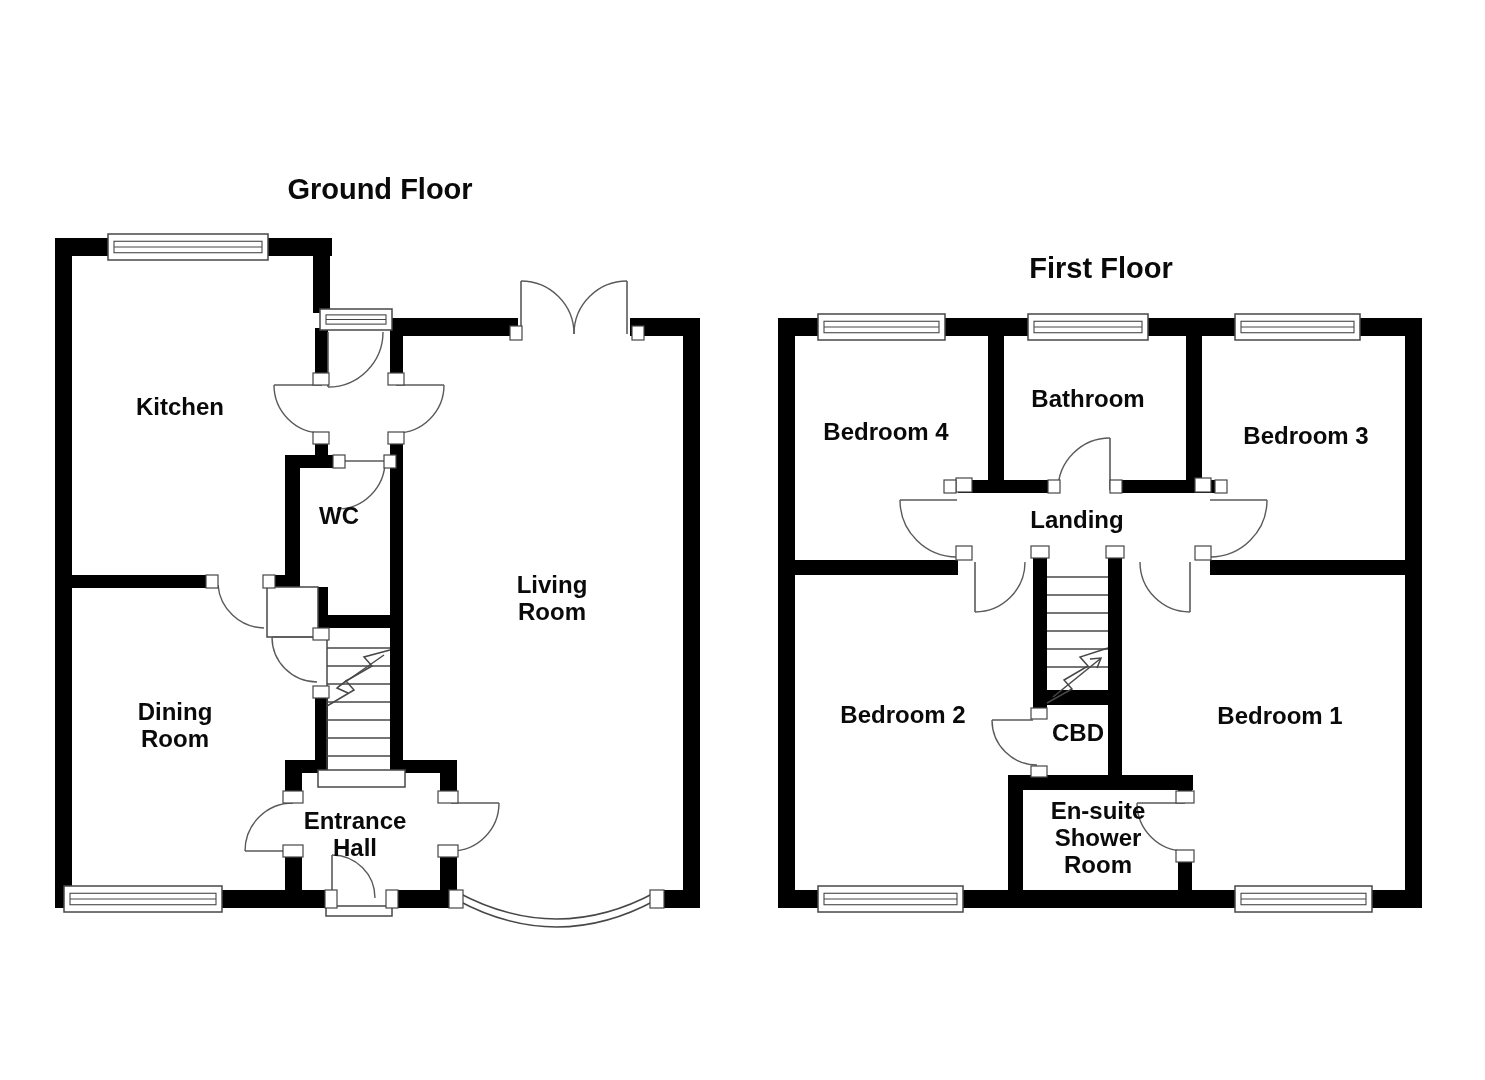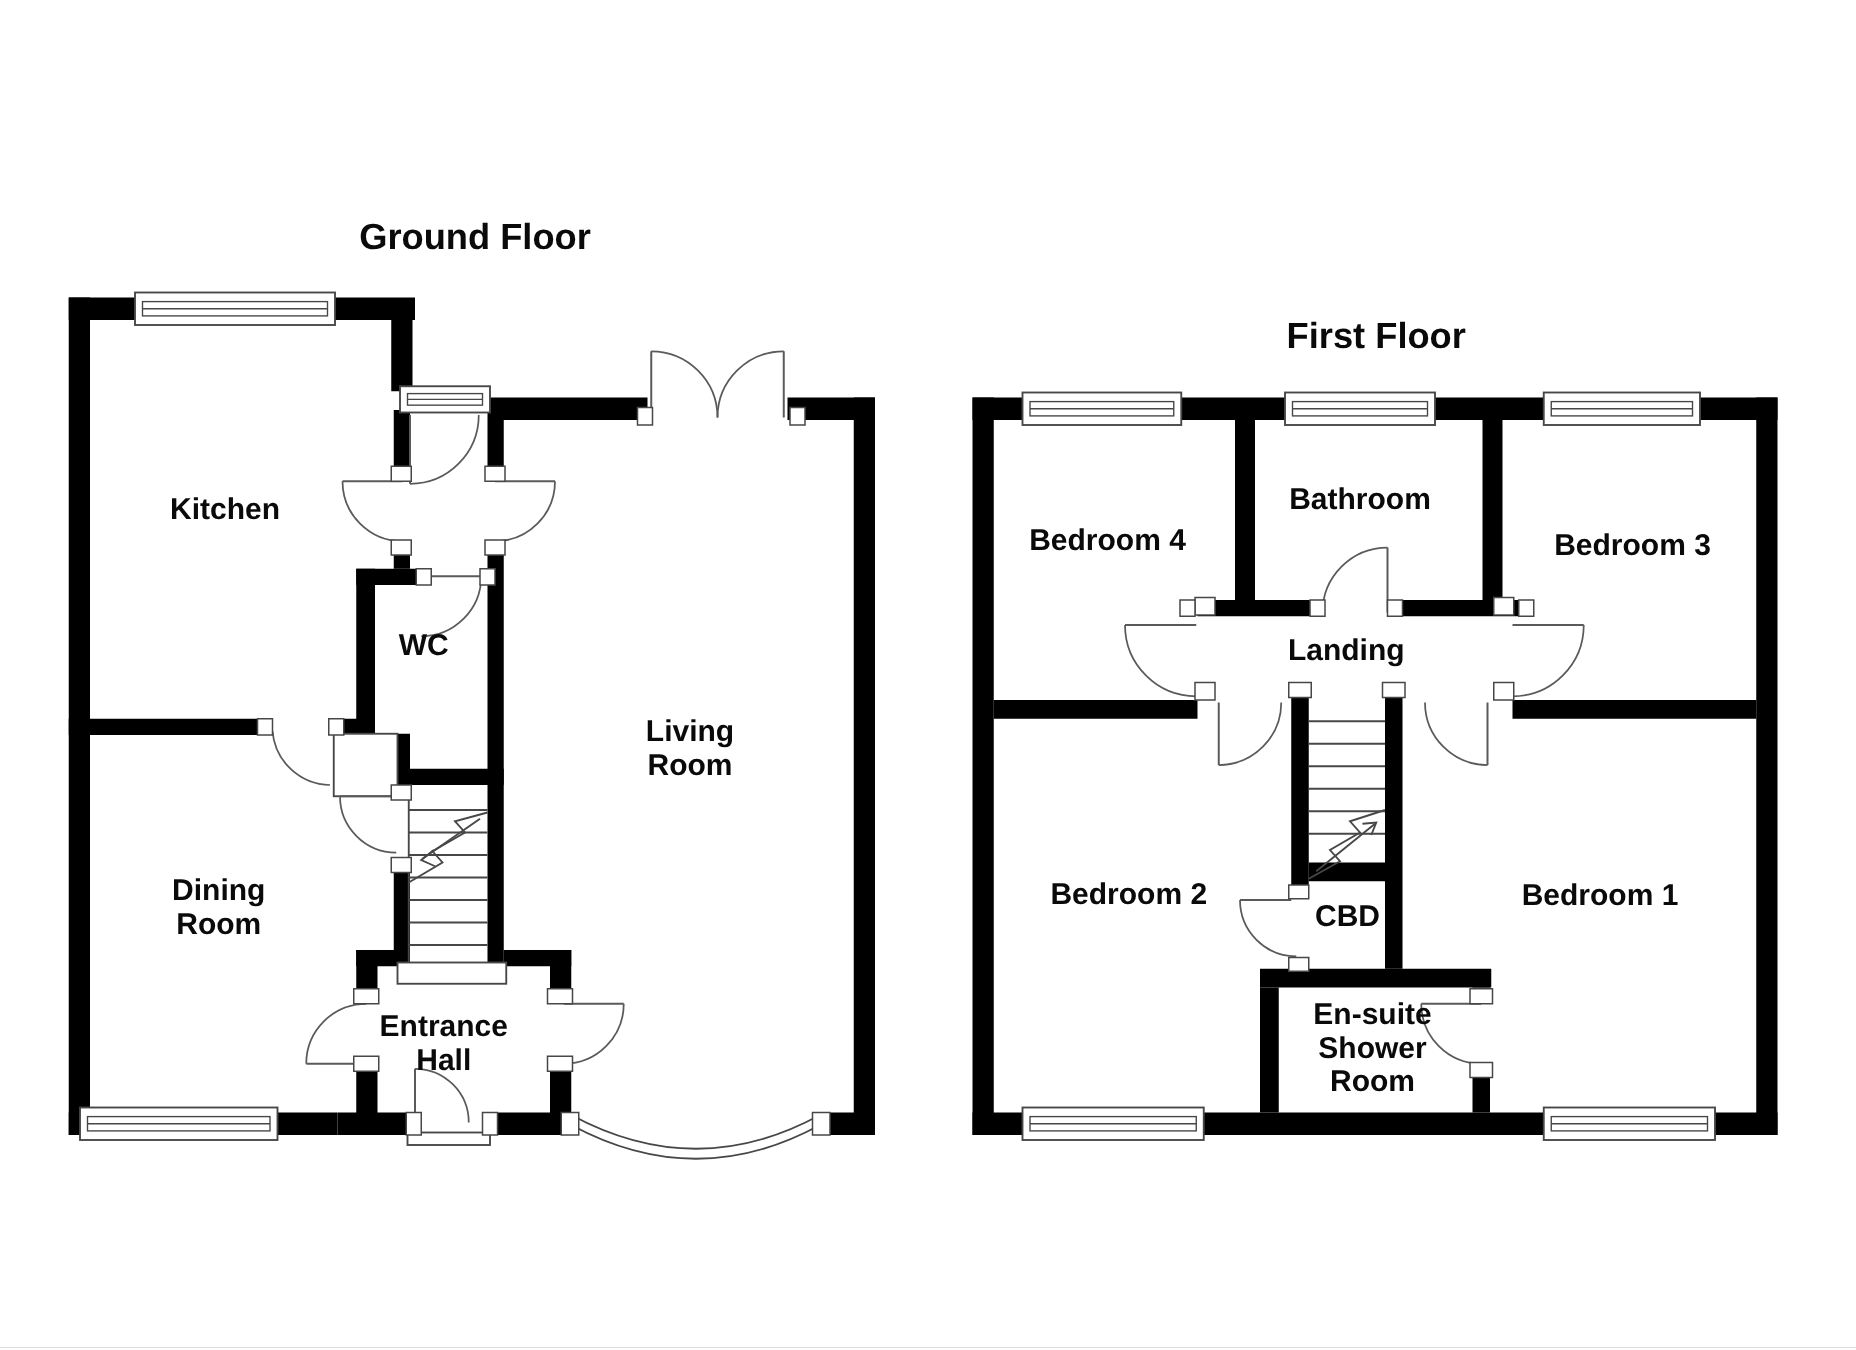--- a/index.html
+++ b/index.html
@@ -1,16 +1,16 @@
 <!DOCTYPE html>
 <html><head>
 <meta charset="utf-8">
 <style>
   html,body{margin:0;padding:0;background:#ffffff;}
-  .page{width:1485px;height:1078px;background:#1d4ed8;position:relative;overflow:hidden;}
+  .page{width:1485px;height:1078px;background:#fdba74;position:relative;overflow:hidden;}
   svg text{font-family:"Liberation Sans","DejaVu Sans",sans-serif;font-weight:bold;fill:#0a0a0a;}
 </style>
 </head>
 <body>
 
 <div class="page">
   <svg id="plan" width="1485" height="1080" viewBox="0 0 1485 1080" xmlns="http://www.w3.org/2000/svg">
       <rect x="0" y="0" width="1485" height="1080" fill="#ffffff"></rect>
       <g>
         <rect x="55" y="238" width="17" height="670" fill="#000000"></rect>

